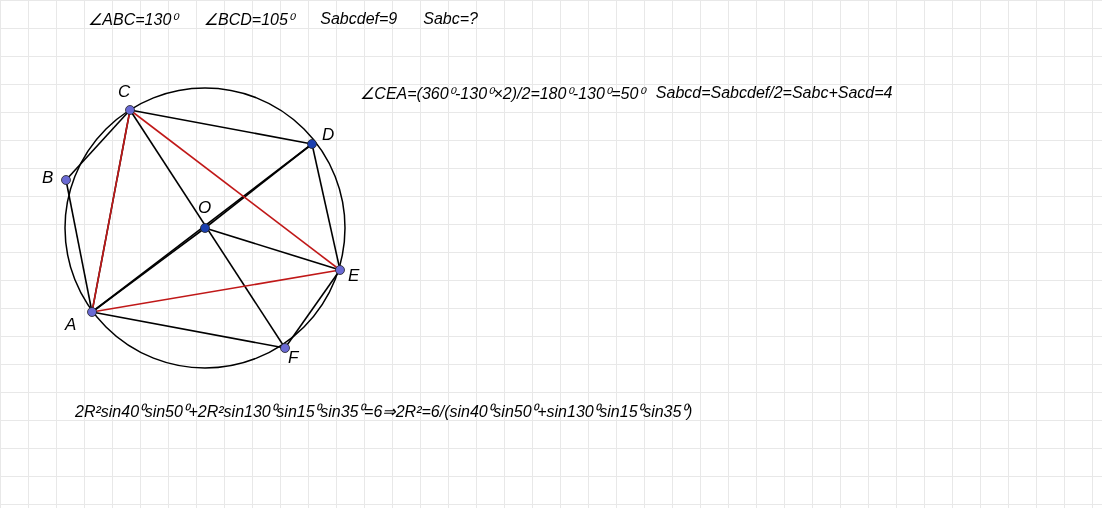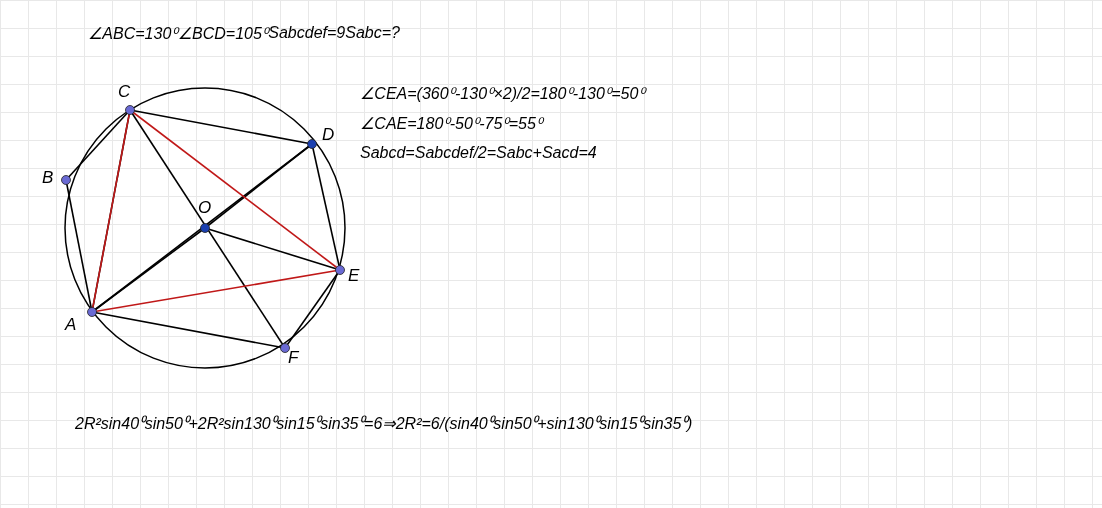--- a/index.html
+++ b/index.html
@@ -8,26 +8,26 @@
   font-size: 16px;
   width: 1102px;
   height: 508px;
   position: relative;
   background: #fff;
   background-image:
     linear-gradient(to right, #e8e8e8 1px, transparent 1px),
     linear-gradient(to bottom, #e8e8e8 1px, transparent 1px);
   background-size: 28px 28px;
 }
-.top-row { position: absolute; top: 24px; left: 88px; display: flex; font-style: italic; }
+.top-row { position: absolute; top: 10px; left: 88px; display: flex; gap: 26px; font-style: italic; }
 .figure { position: absolute; top: 70px; left: 30px; width: 330px; height: 340px; }
 .pt-label { position: absolute; font-style: italic; font-size: 17px; }
-.solution { position: absolute; top: 84px; left: 360px; width: 720px; display: flex; flex-direction: column; gap: 11px; font-size: 16px; white-space: nowrap; }
+.solution { position: absolute; top: 84px; left: 360px; width: 720px; display: flex; flex-direction: row; gap: 11px; font-size: 16px; white-space: nowrap; }
 .solution .line { font-style: italic; }
-.bottom { position: absolute; left: 75px; top: 412px; display: flex; flex-direction: column; gap: 11px; font-style: italic; align-items: flex-end; }
+.bottom { position: absolute; left: 75px; top: 400px; display: flex; flex-direction: column; gap: 11px; font-style: italic; align-items: flex-end; }
 </style>
 </head>
 <body>
 
 <div class="top-row">
   <div>∠ABC=130⁰</div>
   <div>∠BCD=105⁰</div>
   <div>Sabcdef=9</div>
   <div>Sabc=?</div>
 </div>
@@ -62,19 +62,18 @@
   <div class="pt-label" style="left:12px; top:98px;">B</div>
   <div class="pt-label" style="left:88px; top:12px;">C</div>
   <div class="pt-label" style="left:292px; top:55px;">D</div>
   <div class="pt-label" style="left:318px; top:196px;">E</div>
   <div class="pt-label" style="left:258px; top:278px;">F</div>
   <div class="pt-label" style="left:168px; top:128px;">O</div>
 </div>
 
 <div class="solution">
   <div class="line">∠CEA=(360⁰-130⁰×2)/2=180⁰-130⁰=50⁰</div>
-  <div class="line">∠CAE=180⁰-50⁰-75⁰=55⁰</div>
   <div class="line">Sabcd=Sabcdef/2=Sabc+Sacd=4</div>
 </div>
 
 <div class="bottom">
   <div>2R²sin40⁰sin50⁰+2R²sin130⁰sin15⁰sin35⁰=6⇒2R²=6/(sin40⁰sin50⁰+sin130⁰sin15⁰sin35⁰)</div>
 </div>
 
 </body></html>

